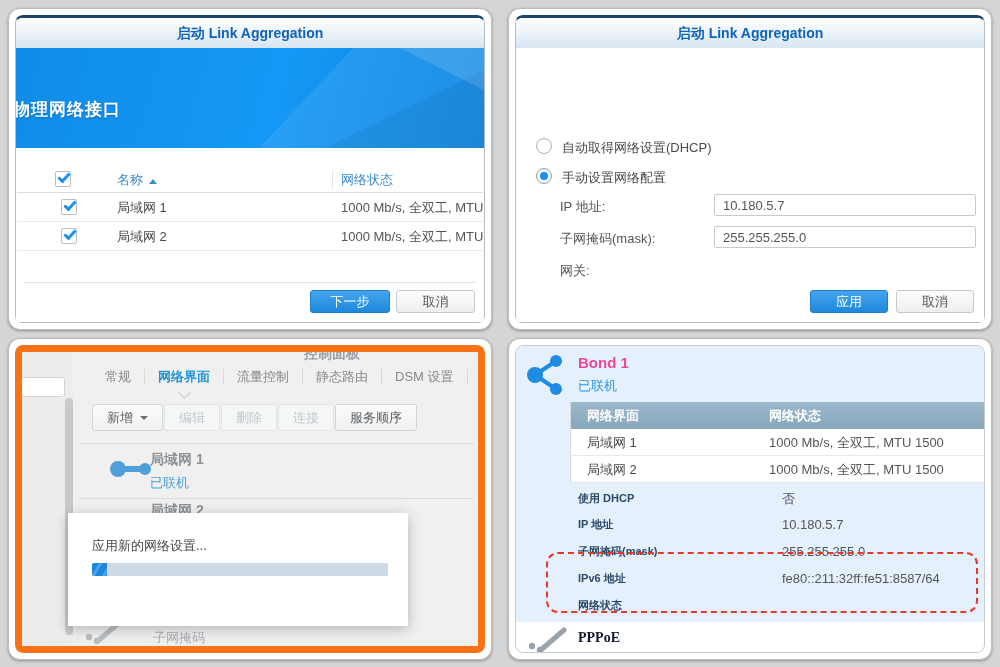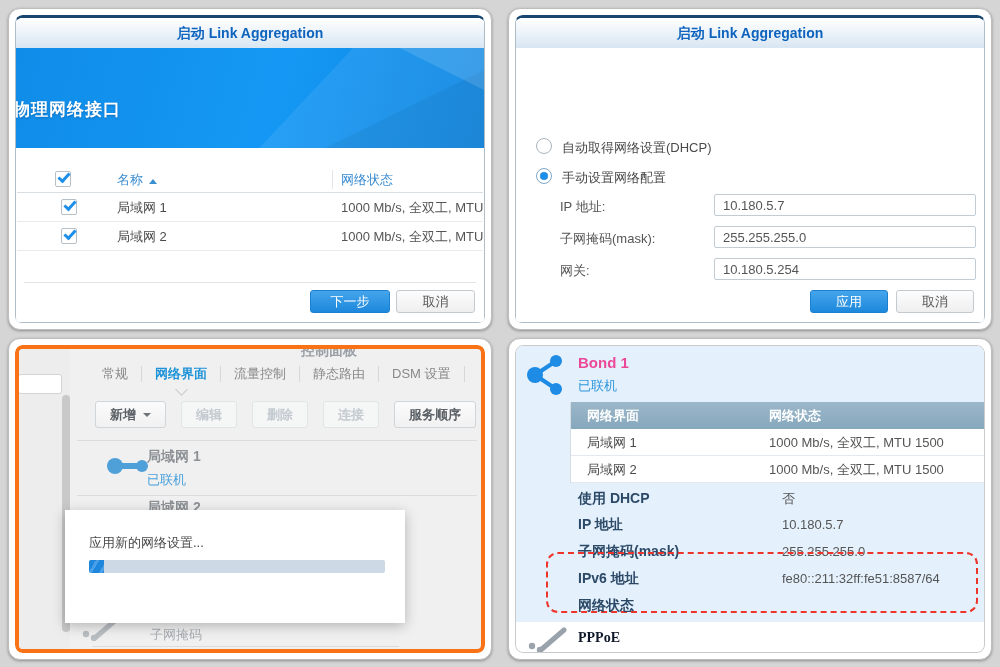--- a/index.html
+++ b/index.html
@@ -125,37 +125,37 @@
   .radio-label { position:absolute; font-size:13px; color:#4a4a4a; }
   .f-label { position:absolute; left:44px; font-size:13px; color:#555; }
   .f-input {
     position:absolute; left:198px; right:8px; height:22px;
     border:1px solid #c2ccd4; border-radius:2px;
     font-family:inherit; font-size:13px; color:#555;
     padding:0 8px; background:#fff;
   }
 
   
-  .cp { position:absolute; inset:0; background:#f0f0f0; border:4px solid #f97316; border-radius:8px; overflow:hidden; }
+  .cp { position:absolute; inset:0; background:#f0f0f0; border:7px solid #f97316; border-radius:8px; overflow:hidden; }
   .cp-wintitle { position:absolute; top:-7px; left:282px; font-size:14px; font-weight:bold; color:#9aa0a6; }
   .cp-side { position:absolute; left:0; top:0; bottom:0; width:51px; background:#ededed; }
   .cp-sidebox { position:absolute; left:-1px; top:25px; width:44px; height:20px; background:#fff; border:1px solid #d4d4d4; border-radius:3px; }
   .cp-strip { position:absolute; left:43px; top:46px; width:8px; height:237px; background:#c9c9c9; border-radius:4px; }
   .tabs { position:absolute; left:70px; top:10px; display:flex; align-items:center; font-size:13px; }
   .tab { padding:0 13px; color:#888; line-height:30px; }
   .tab.active { color:#1e93d8; font-weight:bold; }
   .tab-sep { width:1px; height:16px; background:#d8d8d8; }
   .tab-caret {
     position:absolute; left:158px; top:36px;
     width:9px; height:9px;
     background:#f0f0f0;
     border-right:1px solid #c8c8c8; border-bottom:1px solid #c8c8c8;
     transform:rotate(45deg);
   }
-  .cp-toolbar { position:absolute; left:76px; top:52px; display:flex; gap:15px;font-weight:bold; }
+  .cp-toolbar { position:absolute; left:70px; top:52px; display:flex; gap:1px; }
   .tbtn {
     height:27px; line-height:25px; padding:0 14px;
     font-size:13px; border-radius:3px;
     background:linear-gradient(#fbfbfb,#f1f1f1);
     border:1px solid #d0d5d9; color:#5a6065;
   }
   .tbtn.disabled { background:#f5f6f6; border-color:#e2e5e7; color:#c3cad0; }
   .tbtn .dd-caret {
     display:inline-block; margin-left:7px; vertical-align:2px;
     width:0; height:0;
@@ -180,21 +180,21 @@
   .bond { position:absolute; inset:0; background:#fff; border:1px solid #cacaca; border-radius:8px; overflow:hidden; }
   .bond-blue { position:absolute; left:0; right:0; top:0; height:276px; background:#e4f1fc; }
   .bond-name { position:absolute; left:62px; top:8px; font-size:15px; font-weight:bold; color:#ec4899; }
   .bond-status { position:absolute; left:62px; top:31px; font-size:13px; color:#2e96dd; }
   .btab { position:absolute; left:54px; right:0; top:56px; border-left:1px solid #d5dde3; }
   .btab-h { height:27px; background:linear-gradient(#9cb7c9,#86a8bd); color:#fff; font-weight:bold; font-size:13px; position:relative; }
   .btab-h .c1, .btab-r .c1 { position:absolute; left:16px; top:0; line-height:27px; }
   .btab-h .c2, .btab-r .c2 { position:absolute; left:198px; top:0; line-height:27px; }
   .btab-r { height:27px; background:#fff; border-bottom:1px solid #e3e9ee; font-size:13px; color:#4a4a4a; position:relative; }
   .detail-row { position:absolute; left:0; right:0; height:27px; }
-  .detail-row .dl { position:absolute; left:62px; line-height:27px; font-size:14px; font-weight:bold; color:#2c4a68; }
+  .detail-row .dl { position:absolute; left:62px; line-height:27px; font-size:11px; font-weight:bold; color:#2c4a68; }
   .detail-row .dv { position:absolute; left:266px; line-height:27px; font-size:13px; color:#555; }
   .red-dash { position:absolute; left:30px; top:206px; width:432px; height:61px; border:2px dashed #ee352b; border-radius:12px; z-index:2; }
   .pppoe-name { position:absolute; left:62px; top:284px; font-size:14px; font-weight:bold; color:#0f172a;font-family:Liberation Serif, serif; }
 
   .icon-abs { position:absolute; }
 </style>
 </head>
 <body>
 
 <div class="page">
@@ -254,21 +254,20 @@
           </span>
         <span class="radio-label" style="left:46px; top:151px;text-align:center;">手动设置网络配置</span>
 
         <span class="f-label" style="top:180px;">IP 地址:</span>
         <input class="f-input" style="top: 176px;" value="10.180.5.7">
 
         <span class="f-label" style="top:212px;">子网掩码(mask):</span>
         <input class="f-input" style="top: 208px;" value="255.255.255.0">
 
         <span class="f-label" style="top:244px;">网关:</span>
-        <input class="f-input" style="top: 240px;" value="10.180.5.254">
 
         <div class="btn btn-primary" style="right:96px; bottom:9px; width:78px;">应用</div>
         <div class="btn btn-normal" style="right:10px; bottom:9px; width:78px;">取消</div>
       </div>
     </div>
   </div>
 
   <div class="frame">
     <div class="inner">
       <div class="cp">

